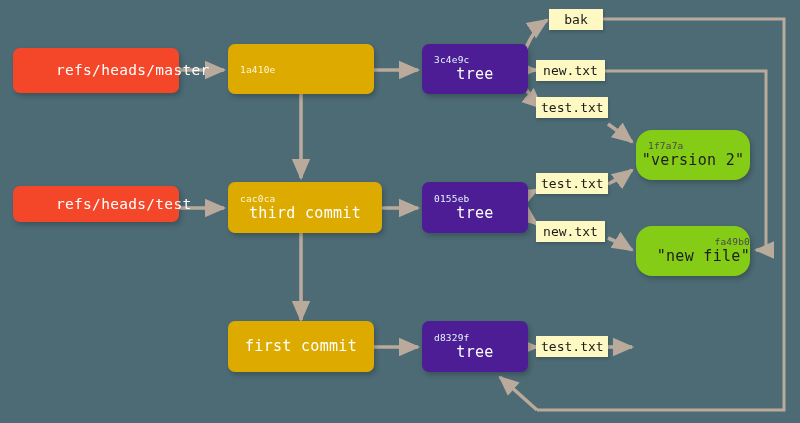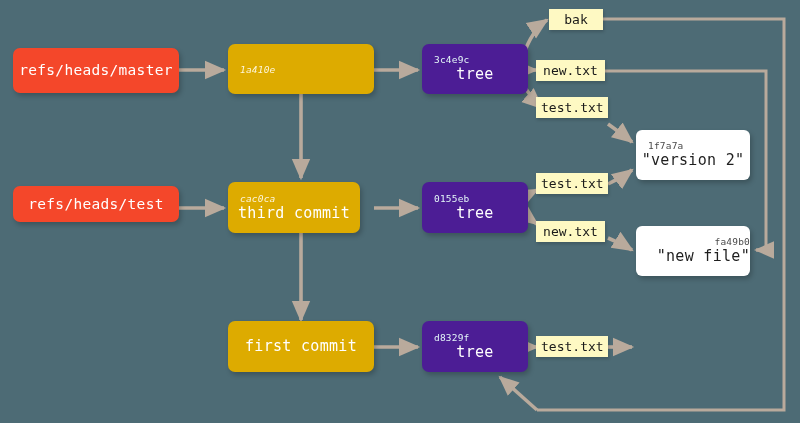--- a/index.html
+++ b/index.html
@@ -45,39 +45,40 @@
   .node .label {
     font-size: 15px;
     line-height: 19px;
     text-align: center;
     letter-spacing: 0.3px;
   }
   .node.ref {
     background: #f4472a;
     color: #ffffff;
     justify-content: center;
+    padding-left: 37px;
   }
   .node.ref .label {
     font-size: 14.5px;
     padding: 0 6px;
   }
   .node.commit {
     background: #ddab00;
     color: #ffffff;
   }
-  .node.commit .hash { color: #fdf5d8; font-style: italic; }
+  .node.commit .hash { color: #fdf5d8; }
   .node.tree {
     background: #4c1d95;
     color: #ffffff;
   }
   .node.tree .hash { color: #e4f7f8; }
   .node.blob {
-    background: #ffffff;
+    background: #84cc16;
     color: #2b2b2b;
-    border-radius: 6px;
+    border-radius: 16px;
   }
   .node.blob .hash { color: #4a4a4a; }
   .node.blob .label { color: #1e1e1e; }
   .edge-label {
     position: absolute;
     background: #fef9c3;
     color: #1a1a1a;
     font-size: 13px;
     line-height: 18px;
     padding: 2px 5px;
@@ -132,21 +133,21 @@
   </div>
 
   <div class="node ref" style="left:13px; top:186px; width:166px; height:36px;">
     <div class="label">refs/heads/test</div>
   </div>
 
   <div class="node commit" style="left:228px; top:44px; width:146px; height:50px;">
     <div class="hash">1a410e</div>
   </div>
 
-  <div class="node commit" style="left:228px; top:182px; width:132px; height:51px;">
+  <div class="node commit" style="left:228px; top:182px; width:154px; height:51px;">
     <div class="hash">cac0ca</div>
     <div class="label">third commit</div>
   </div>
 
   <div class="node commit" style="left:228px; top:321px; width:146px; height:51px;">
     <div class="label">first commit</div>
   </div>
 
   <div class="node tree" style="left:422px; top:44px; width:106px; height:50px;">
     <div class="hash">3c4e9c</div>

